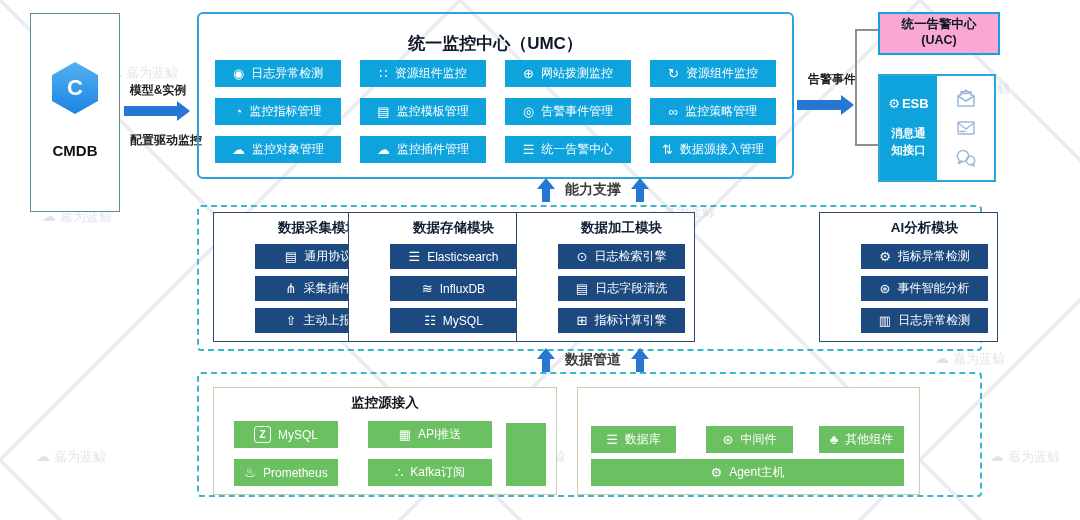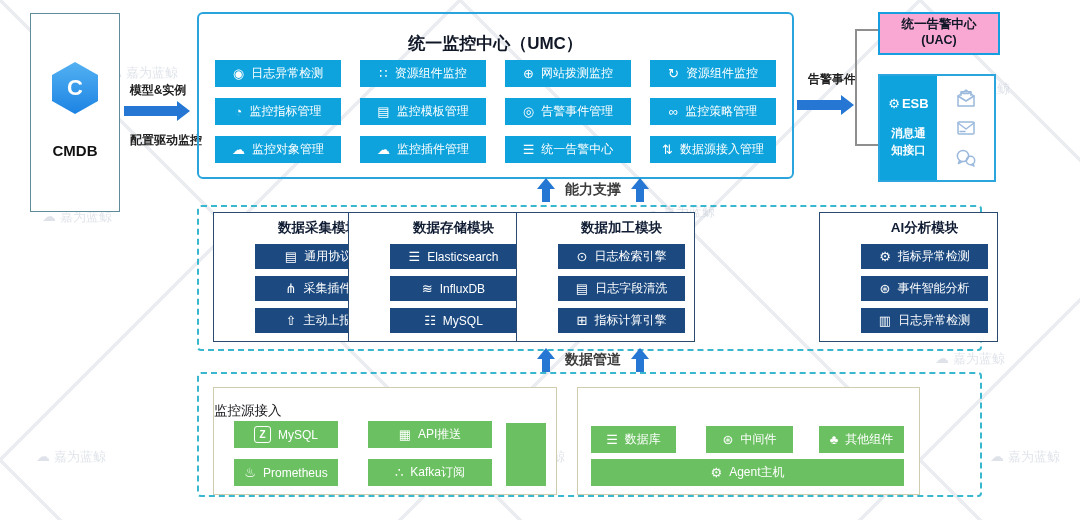--- a/index.html
+++ b/index.html
@@ -55,21 +55,21 @@
   .ic{font-size:13px;line-height:1;}
 
   
   .dash-box{position:absolute;border:2px dashed var(--dash);border-radius:4px;}
   .module{position:absolute;top:212px;width:145px;height:128px;border:1px solid var(--mod-border);background:#fff;display:flex;flex-direction:column;align-items:center;padding-left:32px;}
   .module .mtitle{margin-top:6px;font-size:13.5px;font-weight:bold;color:#101c33;}
   .mitem{display:flex;align-items:center;justify-content:center;gap:7px;width:127px;height:25px;margin-top:7px;background:var(--navy);color:#fff;font-size:12px;white-space:nowrap;}
 
   
   .gsrc{position:absolute;border:1px solid var(--green-border);background:#fff;}
-  .gtitle{position:absolute;left:0;top:14px;width:100%;font-size:13.5px;font-weight:normal;color:#15161a;}
+  .gtitle{position:absolute;left:0;top:6px;width:100%;text-align:center;font-size:13.5px;font-weight:bold;color:#15161a;}
   .zbox{display:inline-flex;width:15px;height:15px;border:1.5px solid #fff;border-radius:3px;align-items:center;justify-content:center;font-size:10px;font-weight:bold;}
 
   
   .conn{position:absolute;background:#8f8f8f;}
   .uac-box{position:absolute;left:878px;top:12px;width:118px;height:37px;border:2px solid #169fe0;background:#f9a8d4;text-align:center;font-weight:bold;font-size:12.5px;color:#101726;padding-top:2px;box-sizing:content-box;}
   .esb-box{position:absolute;left:878px;top:74px;width:114px;height:104px;border:2px solid #2aa5de;background:#fff;display:flex;}
   .esb-left{width:57px;background:var(--blue);color:#fff;text-align:center;}
   .esb-name{margin-top:20px;font-weight:bold;font-size:13px;display:flex;align-items:center;justify-content:center;gap:2px;}
   .esb-caption{margin:14px auto 0;width:40px;font-size:11.5px;font-weight:bold;line-height:1.5;}
   .esb-right{flex:1;display:flex;flex-direction:column;align-items:center;justify-content:center;gap:9px;}

